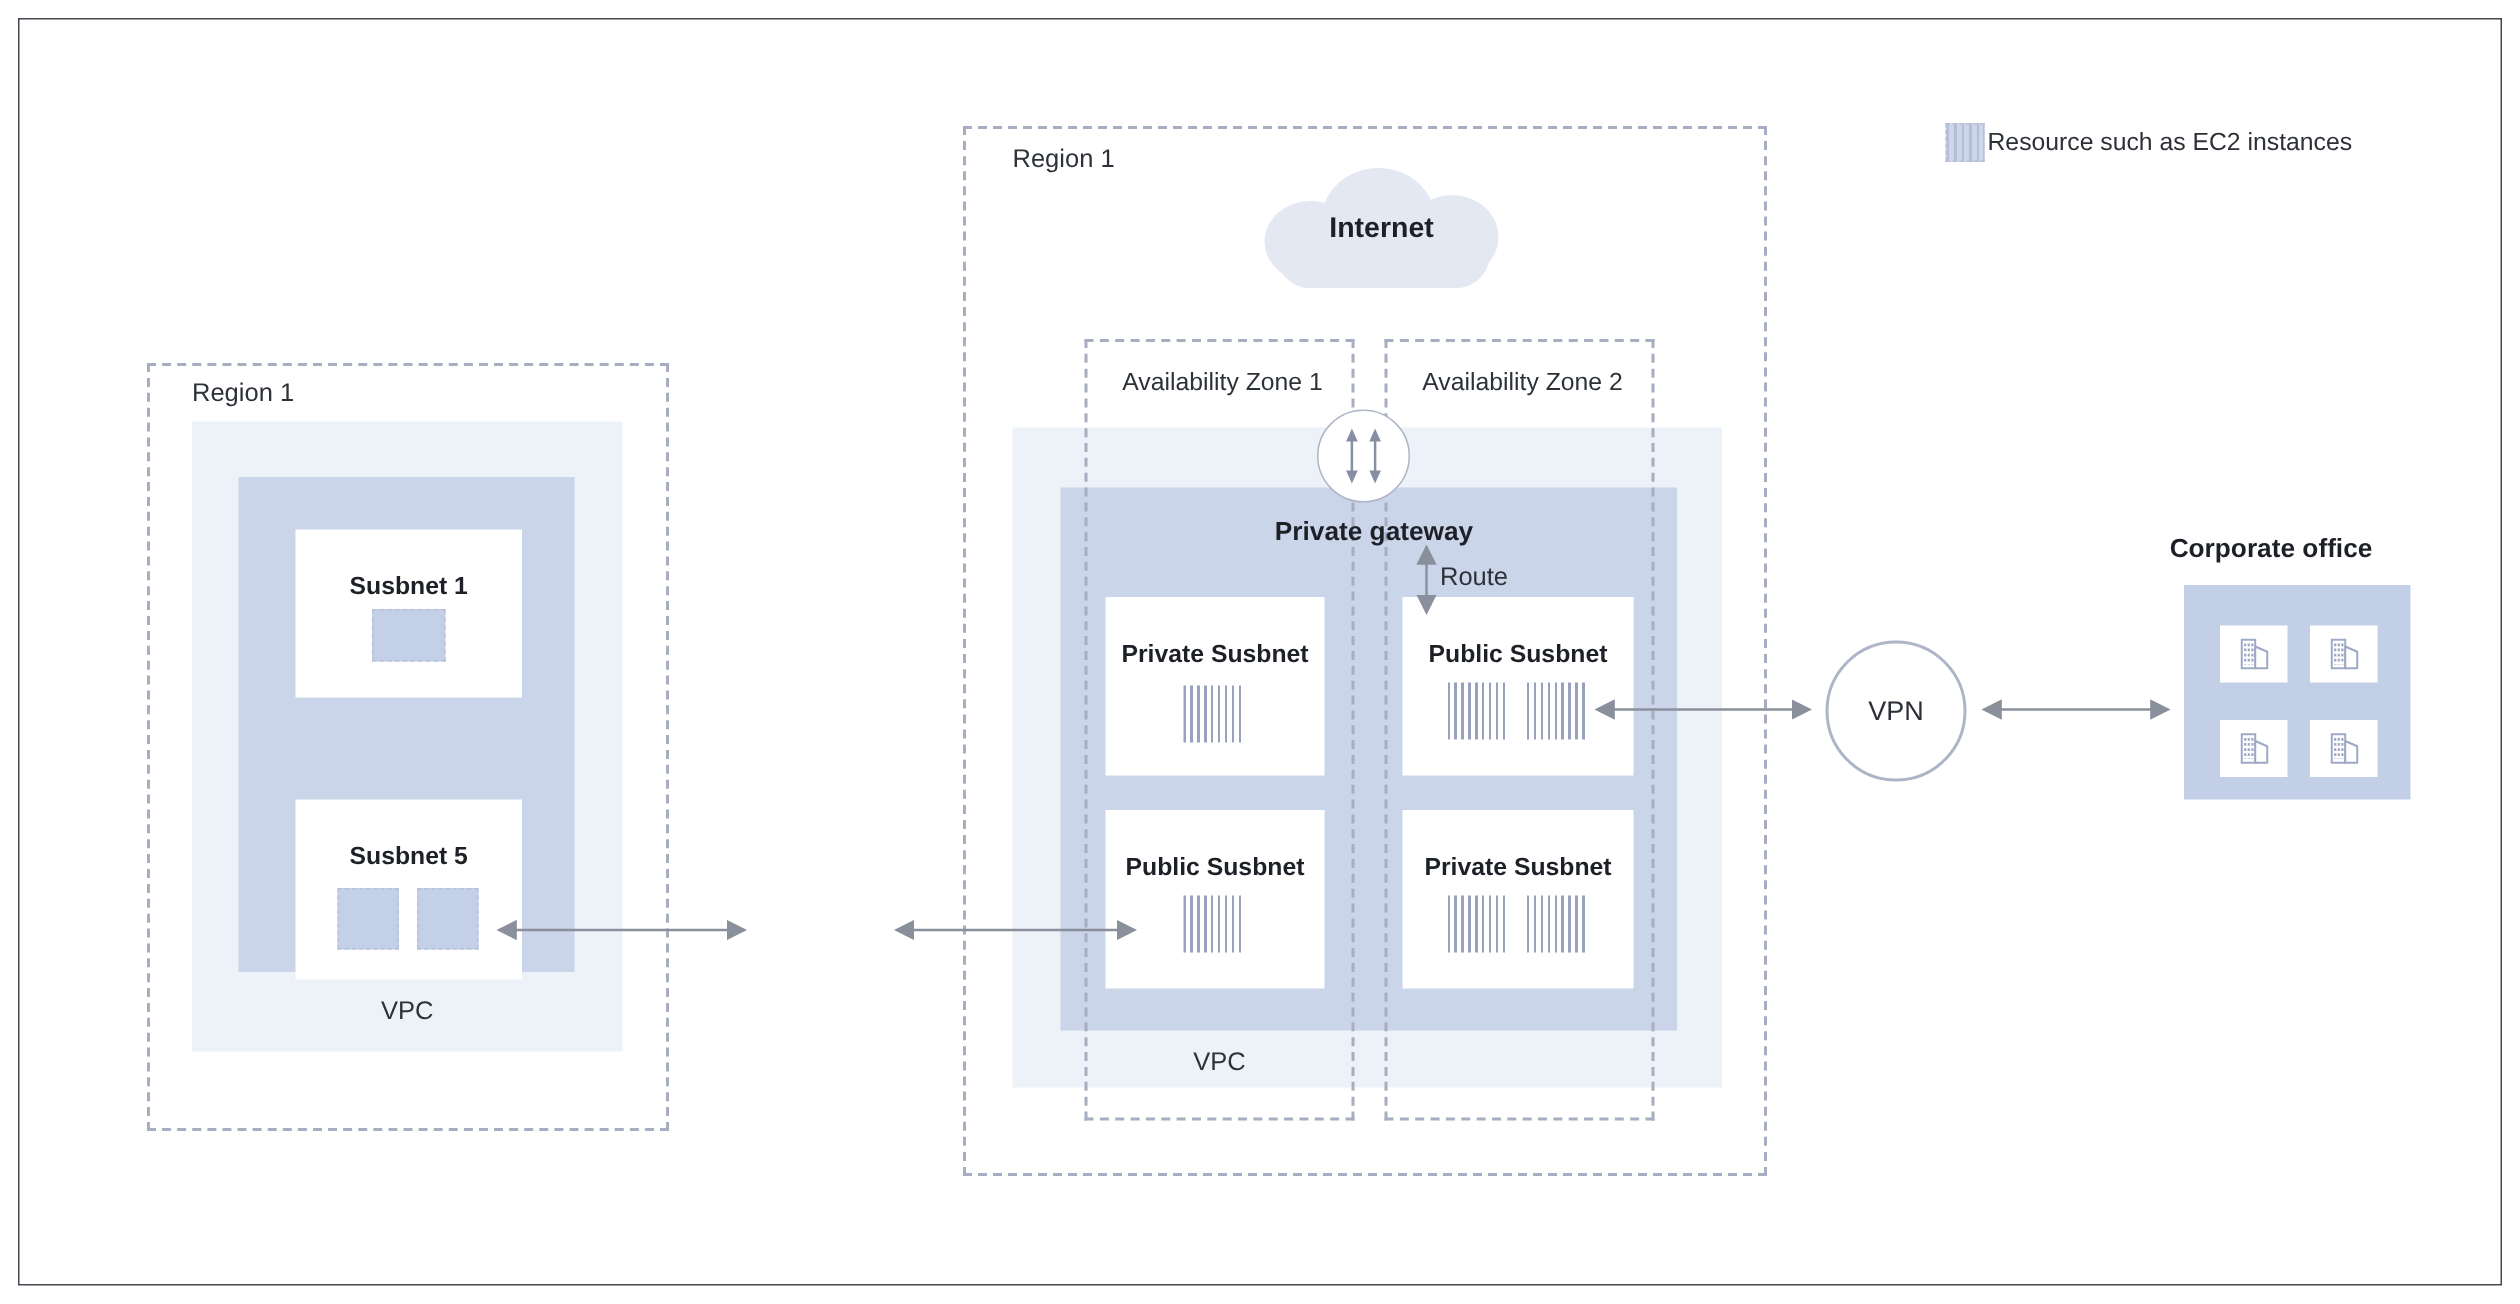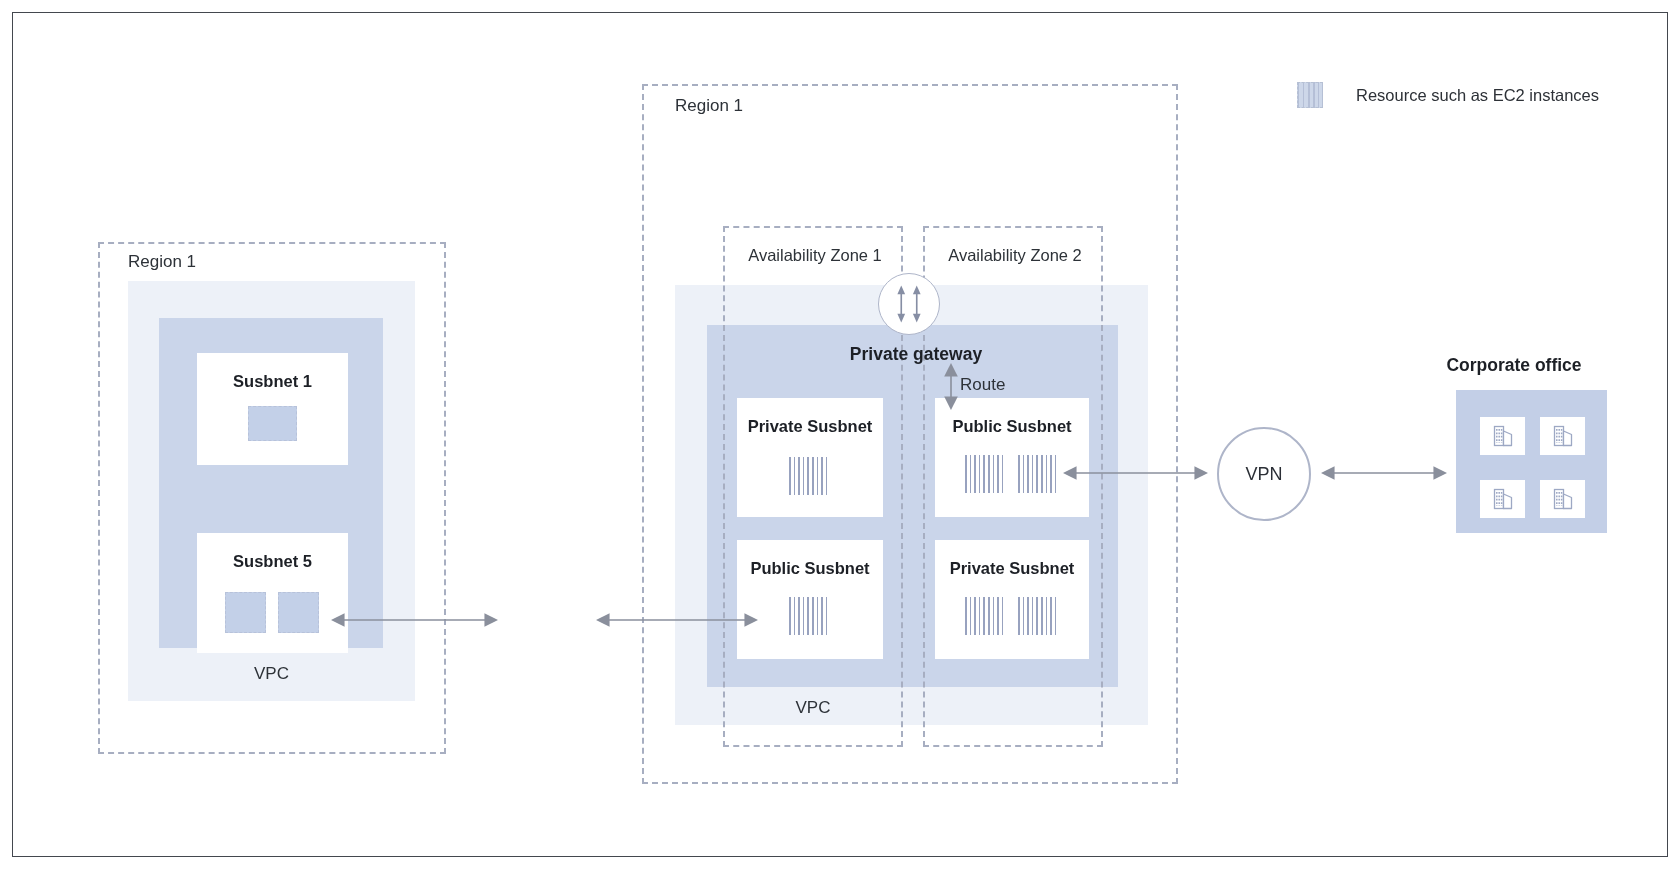--- a/index.html
+++ b/index.html
@@ -3,33 +3,33 @@
 <meta charset="utf-8">
 <style>
   html,body{margin:0;padding:0;background:#fff;font-family:"Liberation Sans",sans-serif;}
   .canvas{position:relative;width:1680px;height:869px;background:#fff;overflow:hidden;}
   *{box-sizing:border-box;}
   .frame{position:absolute;left:12px;top:12px;width:1656px;height:845px;border:1px solid #43474e;}
   .dashed{position:absolute;border:2px dashed #a7aec1;background:transparent;}
   .fill{position:absolute;background:#edf1f8;}
   .vpcfill{position:absolute;background:#cad5ea;}
   .whitebox{position:absolute;background:#ffffff;text-align:center;}
-  .subnet-title{font-weight:700;font-size:16.5px;color:#1d2026;margin-top:19px;}
+  .subnet-title{font-weight:700;font-size:16.5px;color:#1d2026;margin-top:29px;}
   .sq{position:absolute;background:#c3d0e8;border:1px dashed #b7c2da;}
   .striped{position:absolute;background:repeating-linear-gradient(90deg,#98a2bf 0 1.6px,rgba(0,0,0,0) 1.6px 4.6px);}
   .circle{position:absolute;background:#fff;border:2px solid #aeb5c9;border-radius:50%;
           display:flex;align-items:center;justify-content:center;text-align:center;
           font-size:17px;color:#2b2f36;line-height:1.25;}
   .plain-label{position:absolute;font-size:17px;color:#2d3238;}
   .bold-label{position:absolute;font-weight:700;font-size:17.5px;color:#1d2026;}
   .center{text-align:center;}
   .legend{position:absolute;left:1297px;top:82px;display:flex;align-items:center;}
   .legend .swatch{width:26px;height:26px;background:#cdd7e9;border:1px dashed #b6c0d4;
      background-image:repeating-linear-gradient(90deg,rgba(150,162,192,.45) 0 1.5px,rgba(0,0,0,0) 1.5px 5px);}
-  .legend .legend-text{margin-left:33px;font-size:16.5px;color:#2d3137;}
+  .legend .legend-text{margin-left:2px;font-size:16.5px;color:#2d3137;}
   .cloud{position:absolute;left:843px;top:110px;width:156px;height:88px;}
   .cloud-part{position:absolute;background:#e3e8f2;border-radius:50%;}
   .cloud-base{position:absolute;background:#e3e8f2;border-radius:22px;}
   .cloud-text{position:absolute;left:0;top:32px;width:100%;text-align:center;
               font-weight:700;font-size:19px;color:#1d2026;}
   .az-label{position:absolute;width:180px;text-align:center;font-size:16.5px;color:#2d3238;top:18px;}
   .tile{position:absolute;width:45px;height:38px;background:#fff;display:flex;align-items:center;justify-content:center;}
   .overlay{position:absolute;left:0;top:0;pointer-events:none;}
 </style>
 </head>
@@ -58,20 +58,27 @@
     <div class="sq" style="left:28px;top:59px;width:41px;height:41px;"></div>
     <div class="sq" style="left:81px;top:59px;width:41px;height:41px;"></div>
   </div>
 
   <div class="plain-label center" style="left:128px;top:664px;width:287px;">VPC</div>
 
 
   <div class="dashed" style="left:642px;top:84px;width:536px;height:700px;"></div>
   <div class="plain-label" style="left:675px;top:96px;">Region 1</div>
 
+  <div class="cloud">
+    <div class="cloud-part" style="left:0px;top:24px;width:62px;height:54px;"></div>
+    <div class="cloud-part" style="left:38px;top:2px;width:76px;height:70px;"></div>
+    <div class="cloud-part" style="left:94px;top:20px;width:62px;height:56px;"></div>
+    <div class="cloud-base" style="left:8px;top:38px;width:142px;height:44px;"></div>
+    <div class="cloud-text">Internet</div>
+  </div>
 
   <div class="fill" style="left:675px;top:285px;width:473px;height:440px;"></div>
   <div class="vpcfill" style="left:707px;top:325px;width:411px;height:362px;"></div>
 
   <div class="dashed" style="left:723px;top:226px;width:180px;height:521px;">
     <div class="az-label">Availability Zone 1</div>
   </div>
   <div class="dashed" style="left:923px;top:226px;width:180px;height:521px;">
     <div class="az-label">Availability Zone 2</div>
   </div>

